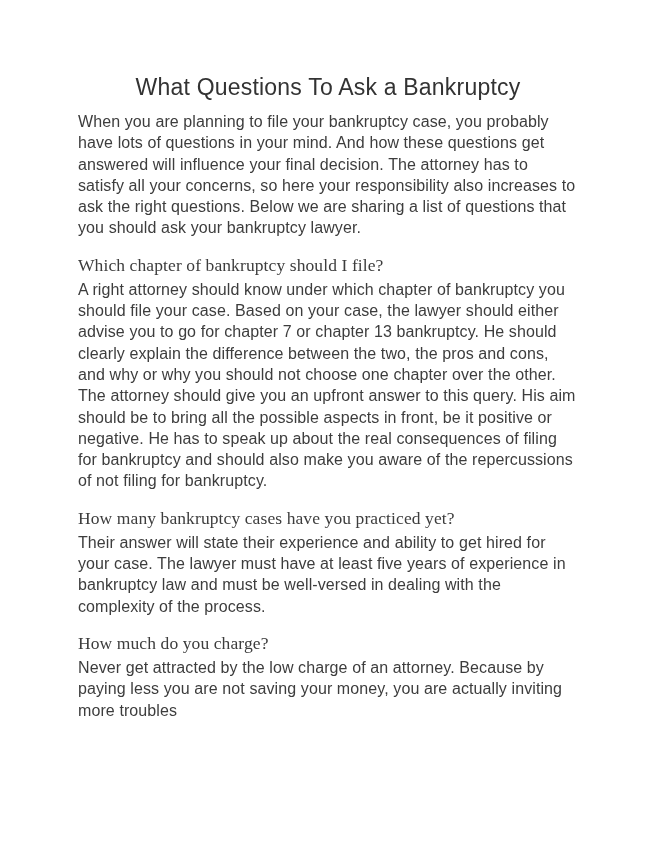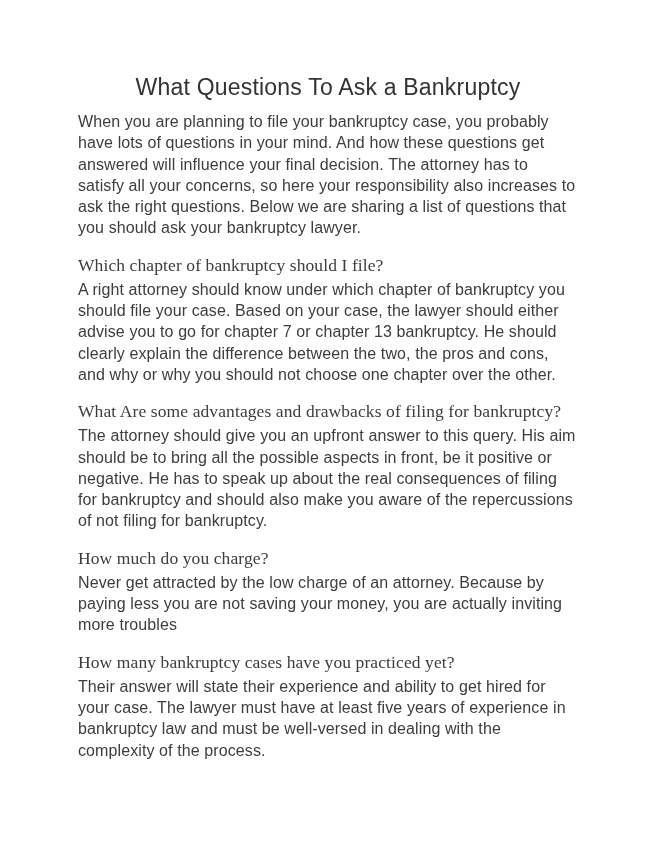--- a/index.html
+++ b/index.html
@@ -57,28 +57,27 @@
     </h1>
 
     <p class="body-text">When you are planning to file your bankruptcy case, you probably have lots of questions in your mind. And how these questions get answered will influence your final decision. The attorney has to satisfy all your concerns, so here your responsibility also increases to ask the right questions. Below we are sharing a list of questions that you should ask your bankruptcy lawyer.</p>
 
     <section>
       <h2 class="section-heading">Which chapter of bankruptcy should I file?</h2>
       <p class="body-text">A right attorney should know under which chapter of bankruptcy you should file your case. Based on your case, the lawyer should either advise you to go for chapter 7 or chapter 13 bankruptcy. He should clearly explain the difference between the two, the pros and cons, and why or why you should not choose one chapter over the other.</p>
     </section>
 
     <section>
-      <h2 class="section-heading">What Are some advantages and drawbacks of filing for bankruptcy?</h2>
       <p class="body-text">The attorney should give you an upfront answer to this query. His aim should be to bring all the possible aspects in front, be it positive or negative. He has to speak up about the real consequences of filing for bankruptcy and should also make you aware of the repercussions of not filing for bankruptcy.</p>
+    </section>
+
+    <section>
+      <h2 class="section-heading">How many bankruptcy cases have you practiced yet?</h2>
+      <p class="body-text">Their answer will state their experience and ability to get hired for your case. The lawyer must have at least five years of experience in bankruptcy law and must be well-versed in dealing with the complexity of the process.</p>
     </section>
 
     <section>
       <h2 class="section-heading">How much do you charge?</h2>
       <p class="body-text">Never get attracted by the low charge of an attorney. Because by paying less you are not saving your money, you are actually inviting more troubles</p>
     </section>
 
-    <section>
-      <h2 class="section-heading">How many bankruptcy cases have you practiced yet?</h2>
-      <p class="body-text">Their answer will state their experience and ability to get hired for your case. The lawyer must have at least five years of experience in bankruptcy law and must be well-versed in dealing with the complexity of the process.</p>
-    </section>
-
   </div>
 </div>
 
 </body></html>

